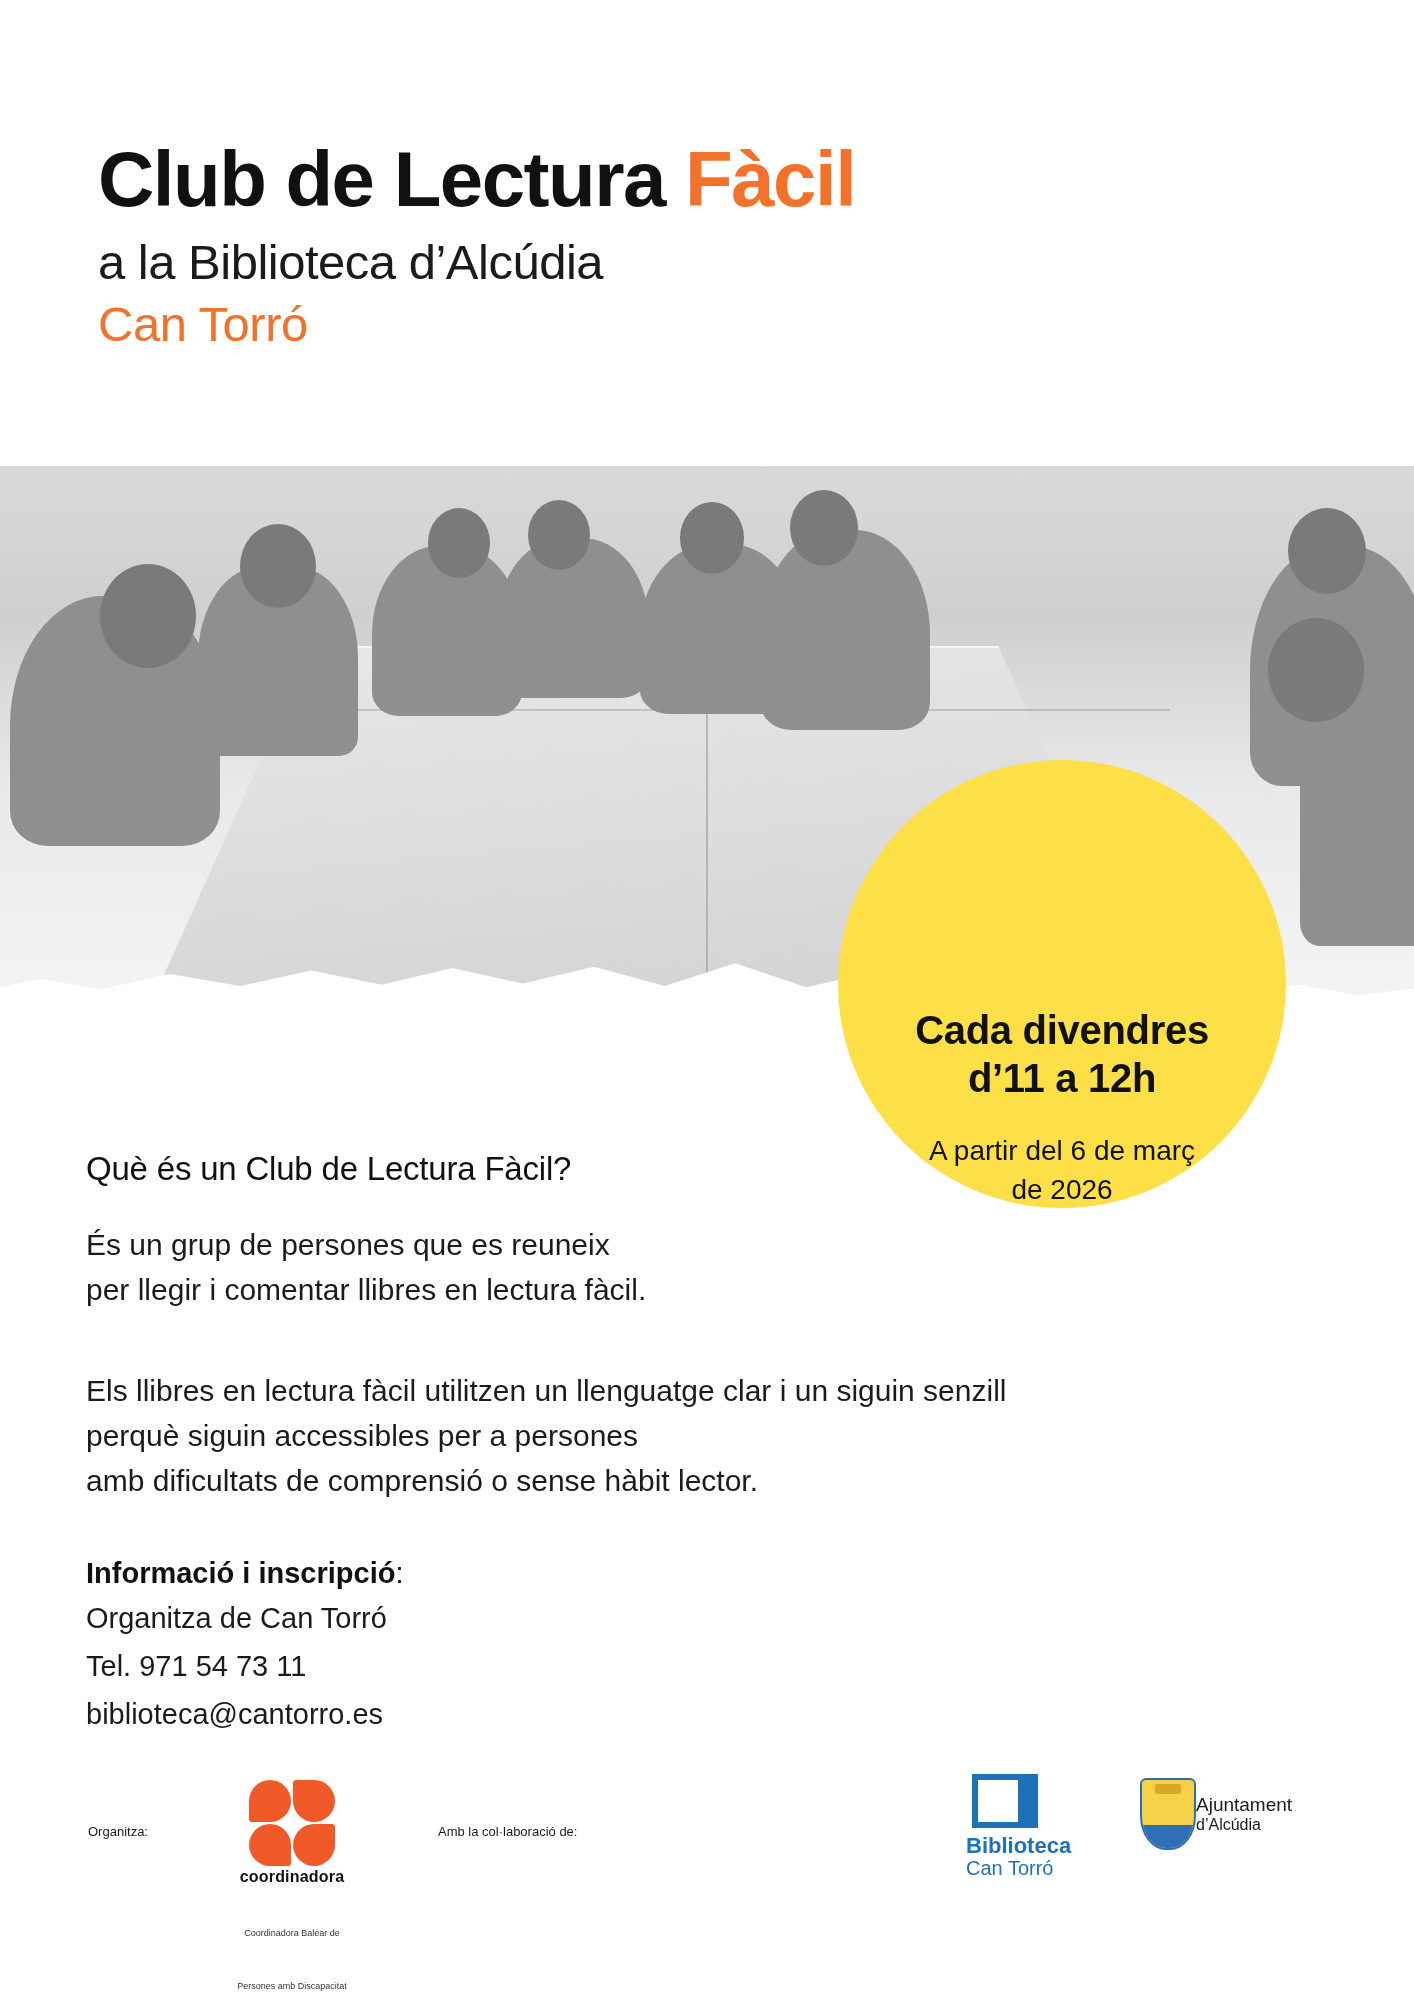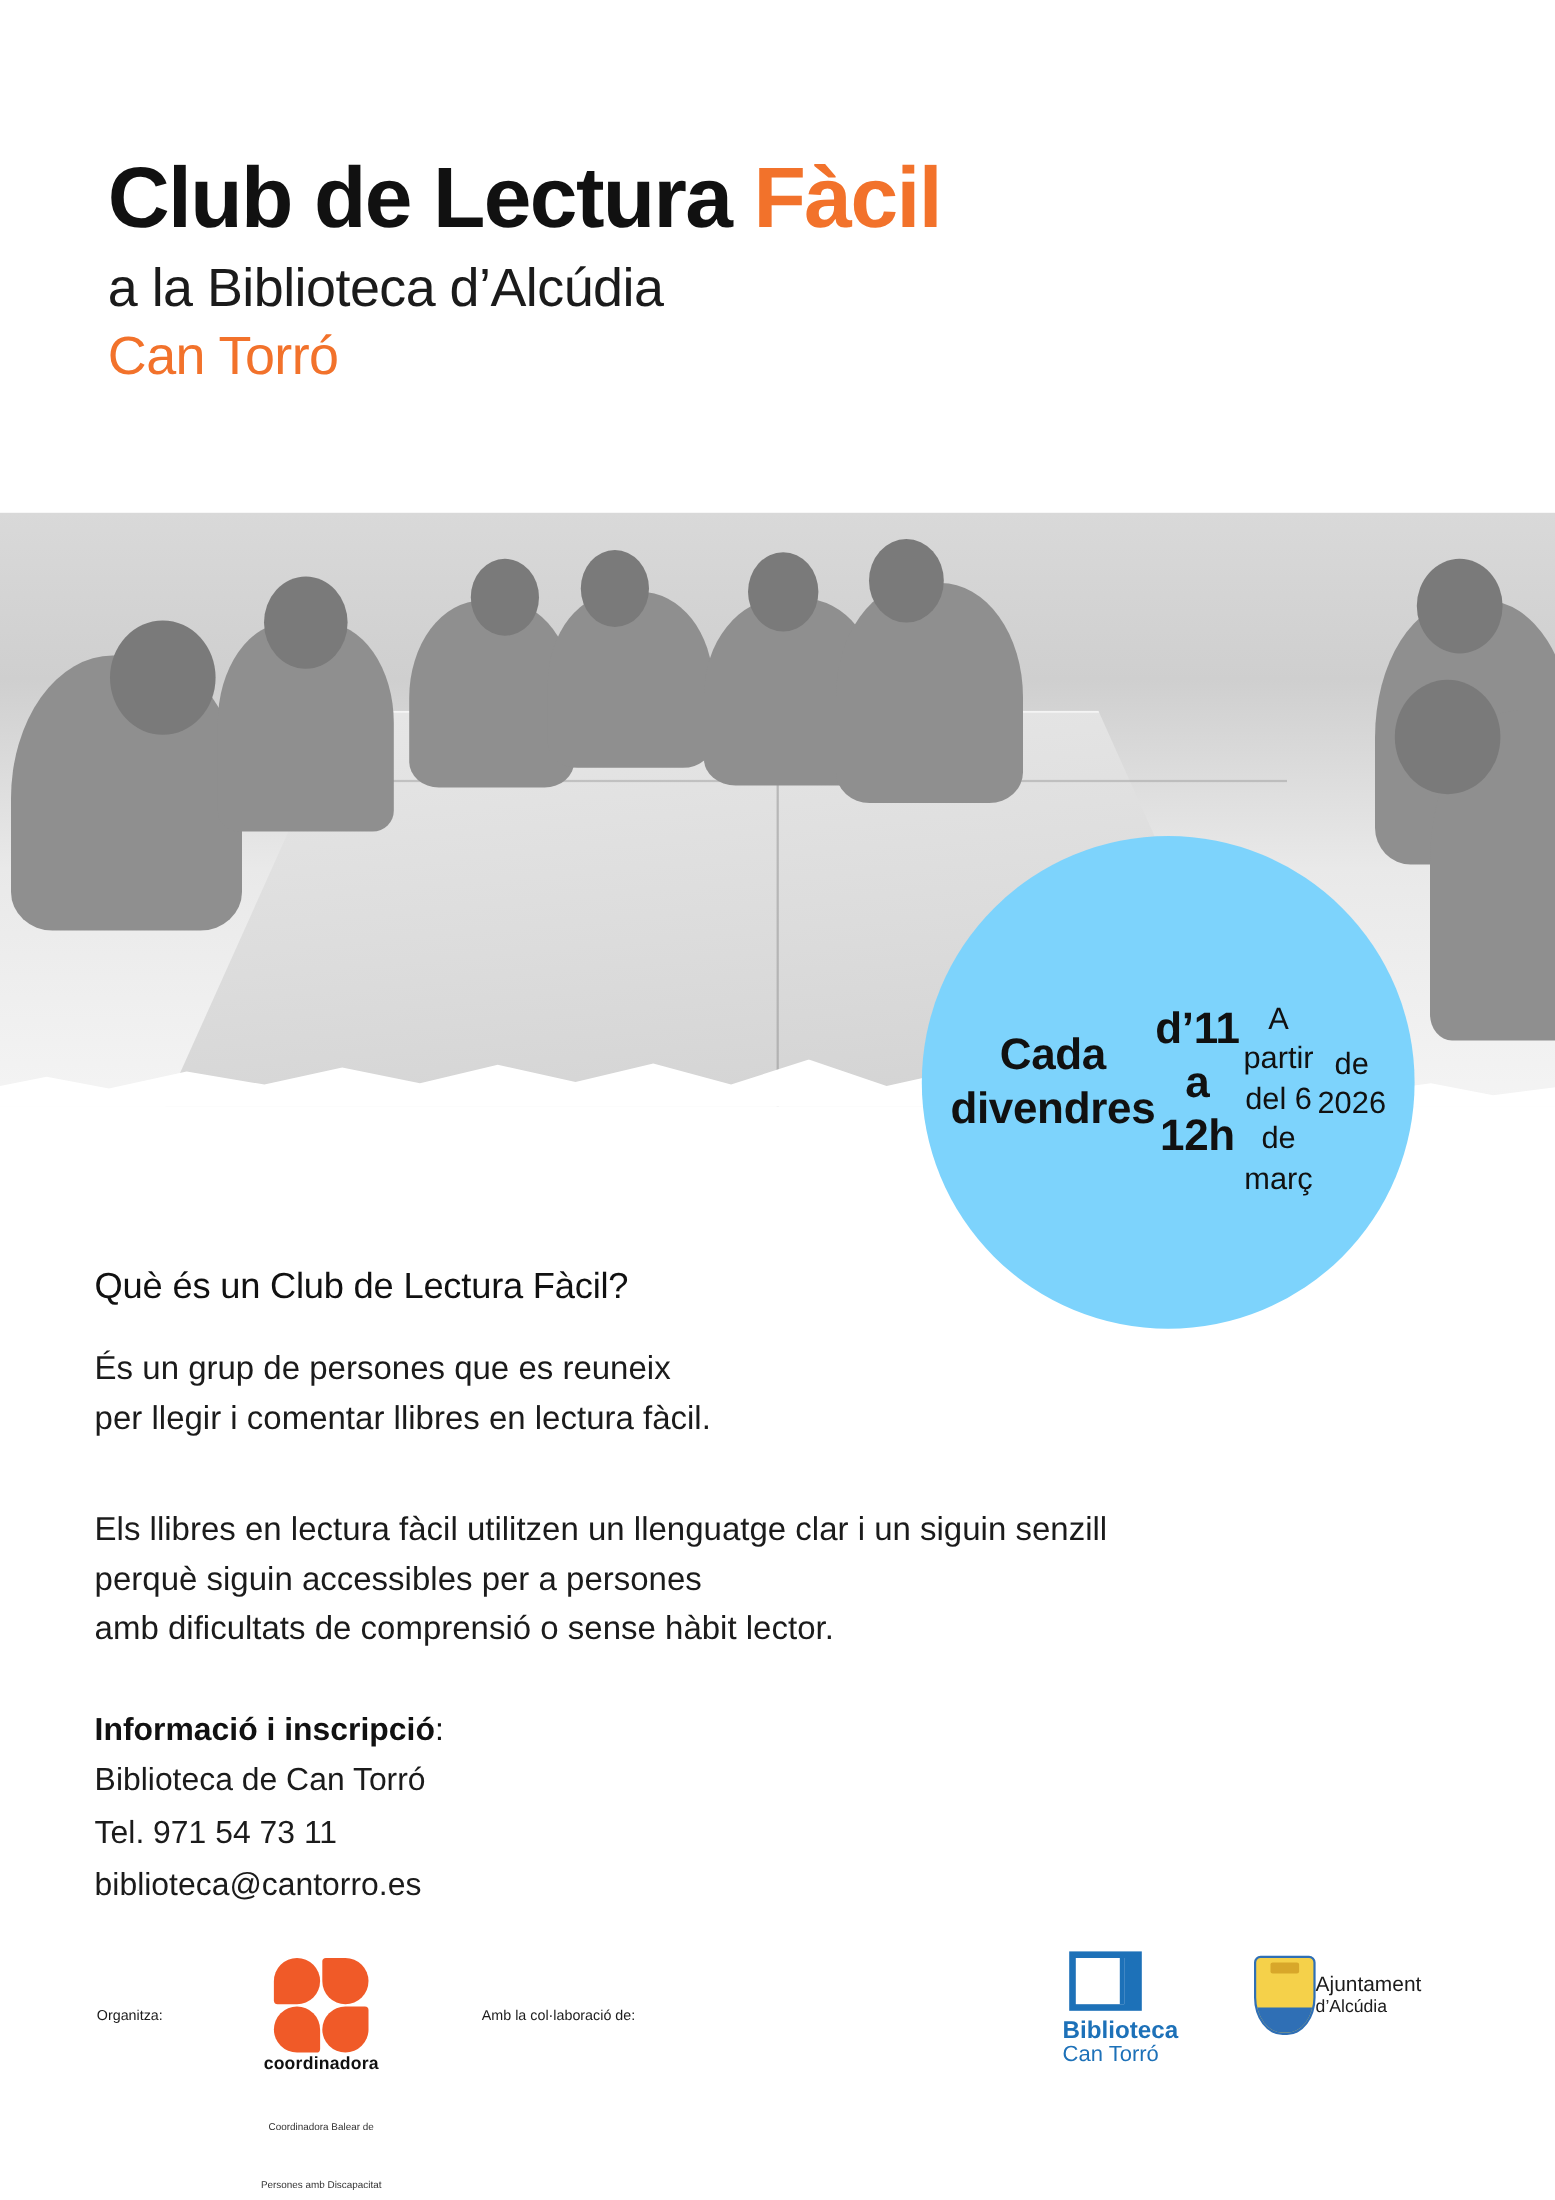--- a/index.html
+++ b/index.html
@@ -129,25 +129,25 @@
   }
 
   
   .circle {
     position: absolute;
     left: 838px;
     top: 760px;
     width: 448px;
     height: 448px;
     border-radius: 50%;
-    background: #7dd3fc;
+    background: #fde047;
     display: flex;
-    flex-direction: row;
+    flex-direction: column;
     align-items: center;
-    justify-content: center;
+    justify-content: flex-end;
     text-align: center;
     color: #111111;
     padding: 0 26px;
     box-sizing: border-box;
   }
   .circle-line1 {
     font-size: 40px;
     font-weight: 700;
     line-height: 1.22;
     letter-spacing: -0.3px;
@@ -451,21 +451,21 @@
 
     <div class="para" style="margin-top:56px;">
       <span class="ln">Els llibres en lectura fàcil utilitzen un llenguatge clar i un siguin senzill</span>
       <span class="ln">perquè siguin accessibles per a persones</span>
       <span class="ln">amb dificultats de comprensió o sense hàbit lector.</span>
     </div>
 
     <div class="contact-heading">
       <span>Informació i inscripció</span><span class="thin">:</span>
     </div>
-    <div class="contact-line">Biblioteca de Can Torró</div>
+    <div class="contact-line">Organitza de Can Torró</div>
     <div class="contact-line">Tel. 971 54 73 11</div>
     <div class="contact-line">biblioteca@cantorro.es</div>
   </div>
 
   <div class="footer">
     <div class="footer-label lbl-organitza">Organitza:</div>
     <div class="footer-label lbl-collab">Amb la col·laboració de:</div>
 
     <div class="logo-coord">
       <div class="coord-mark">

